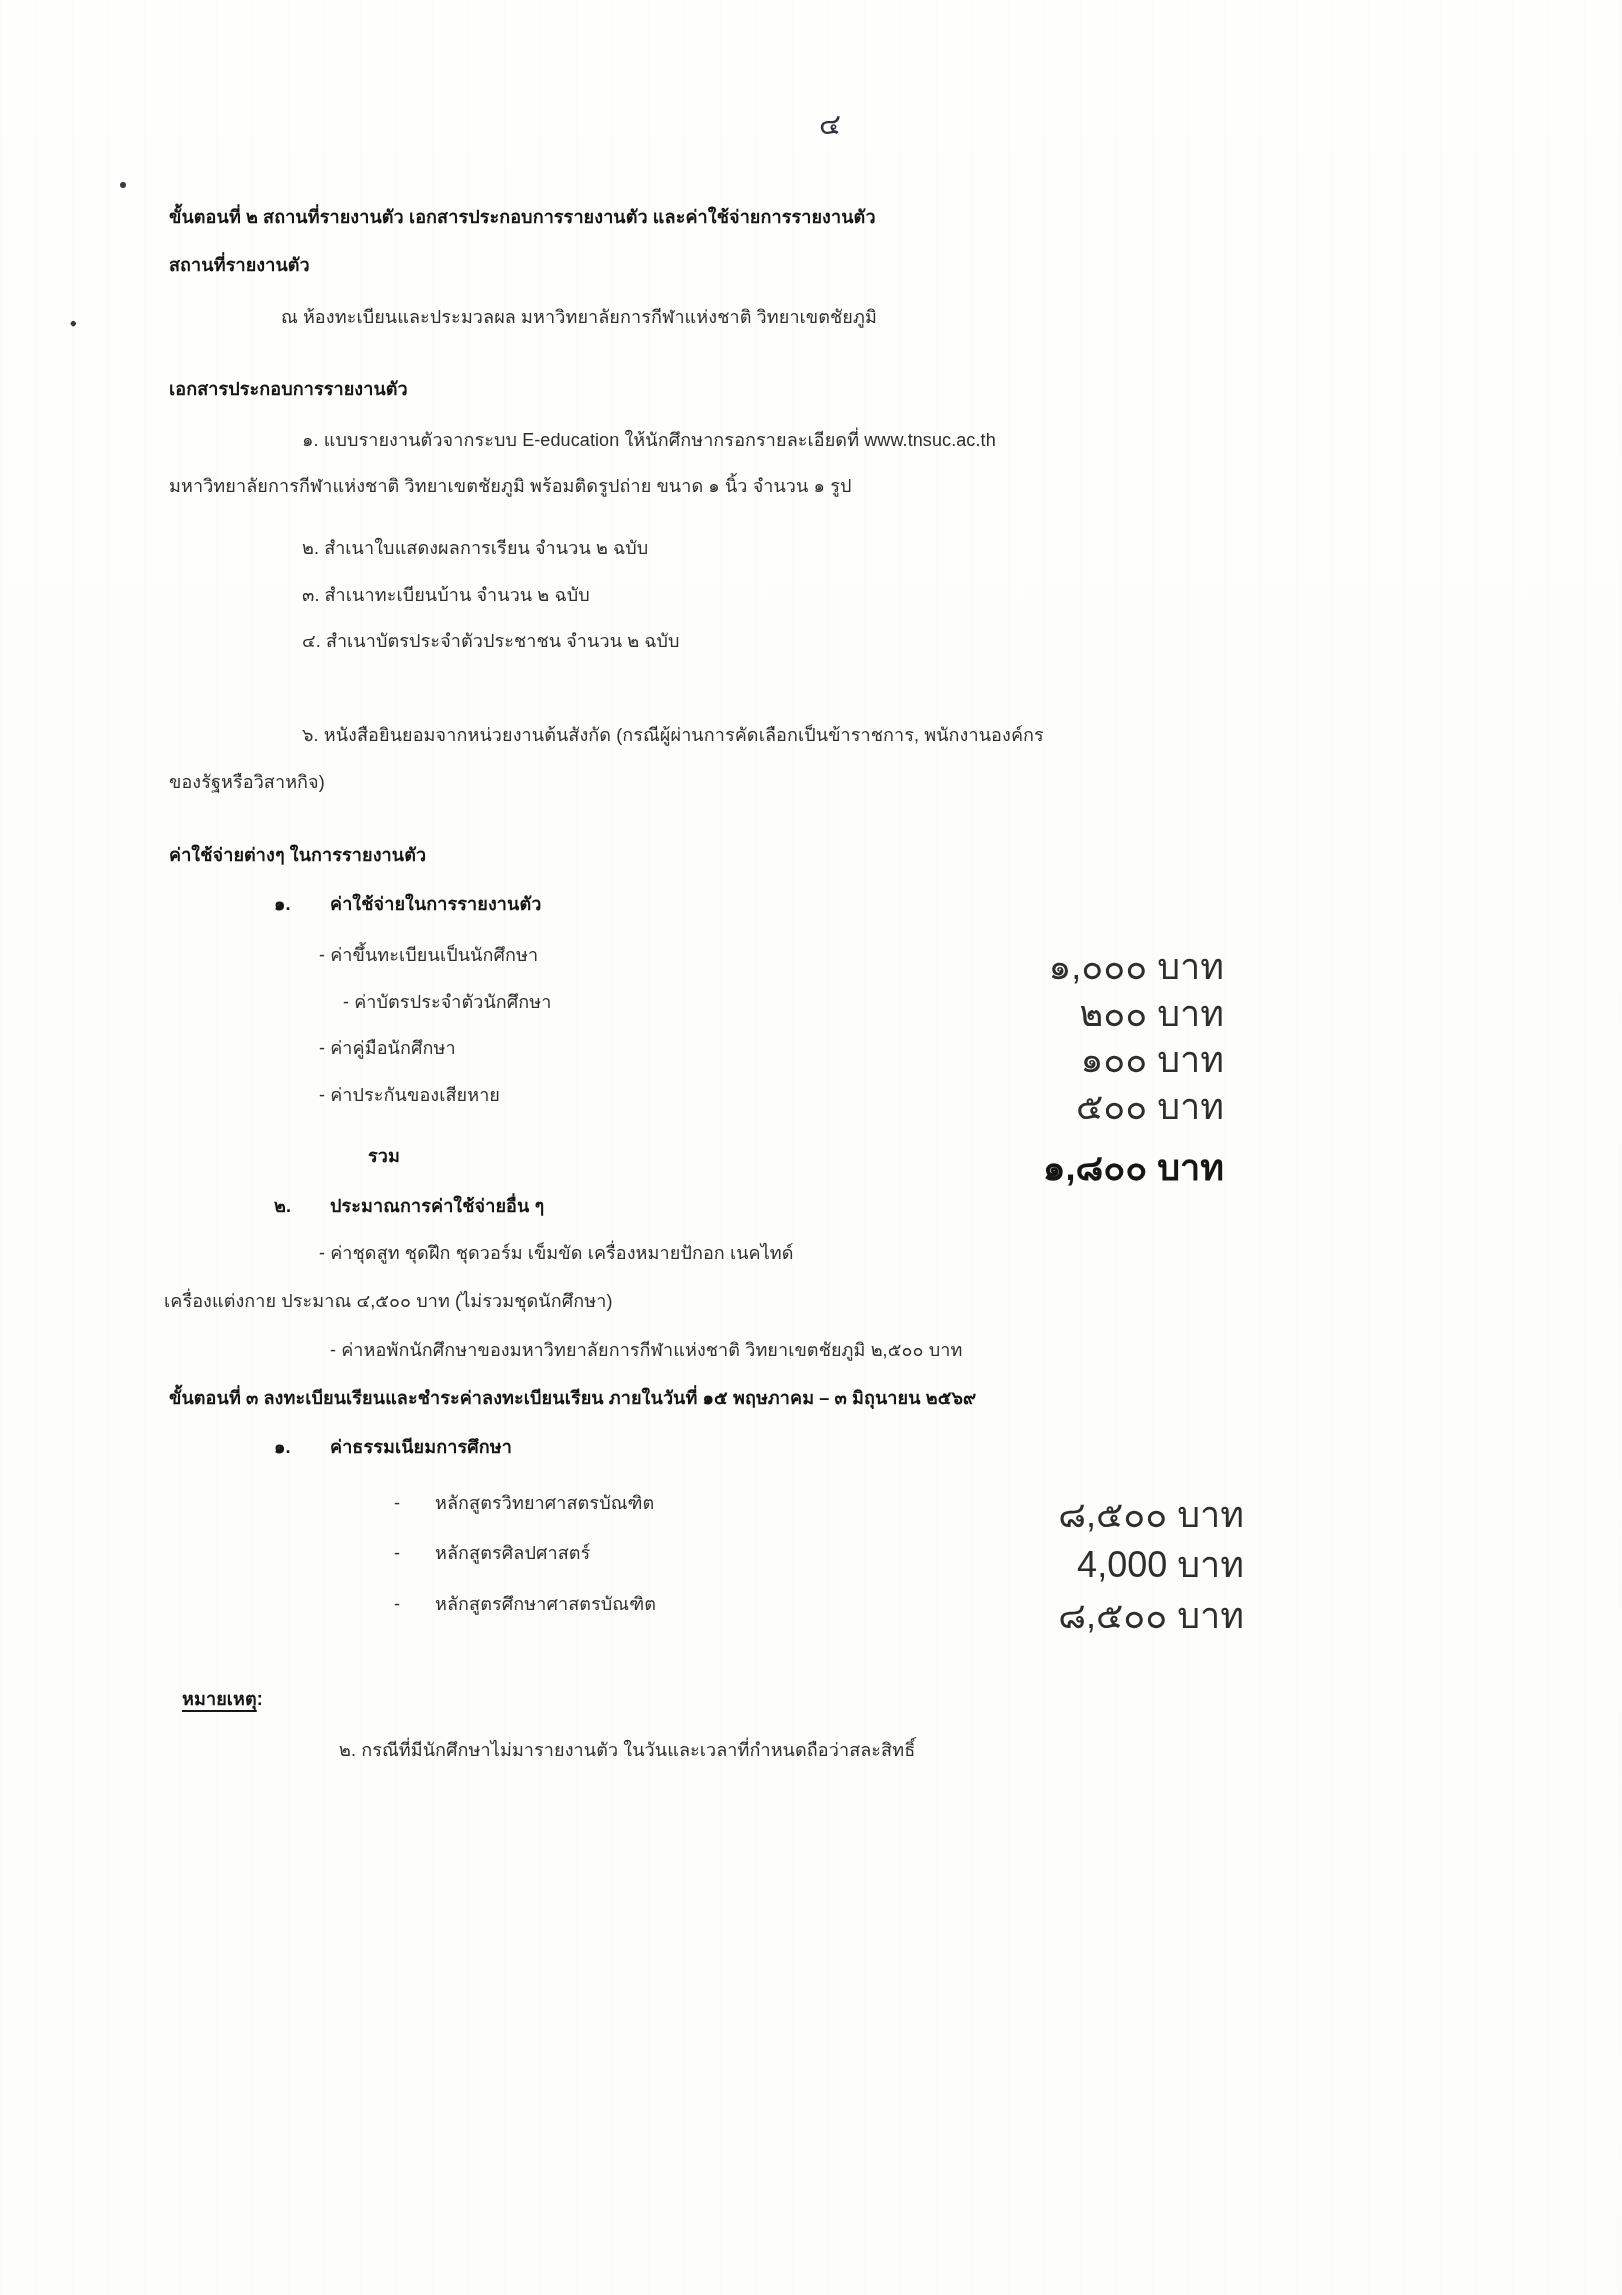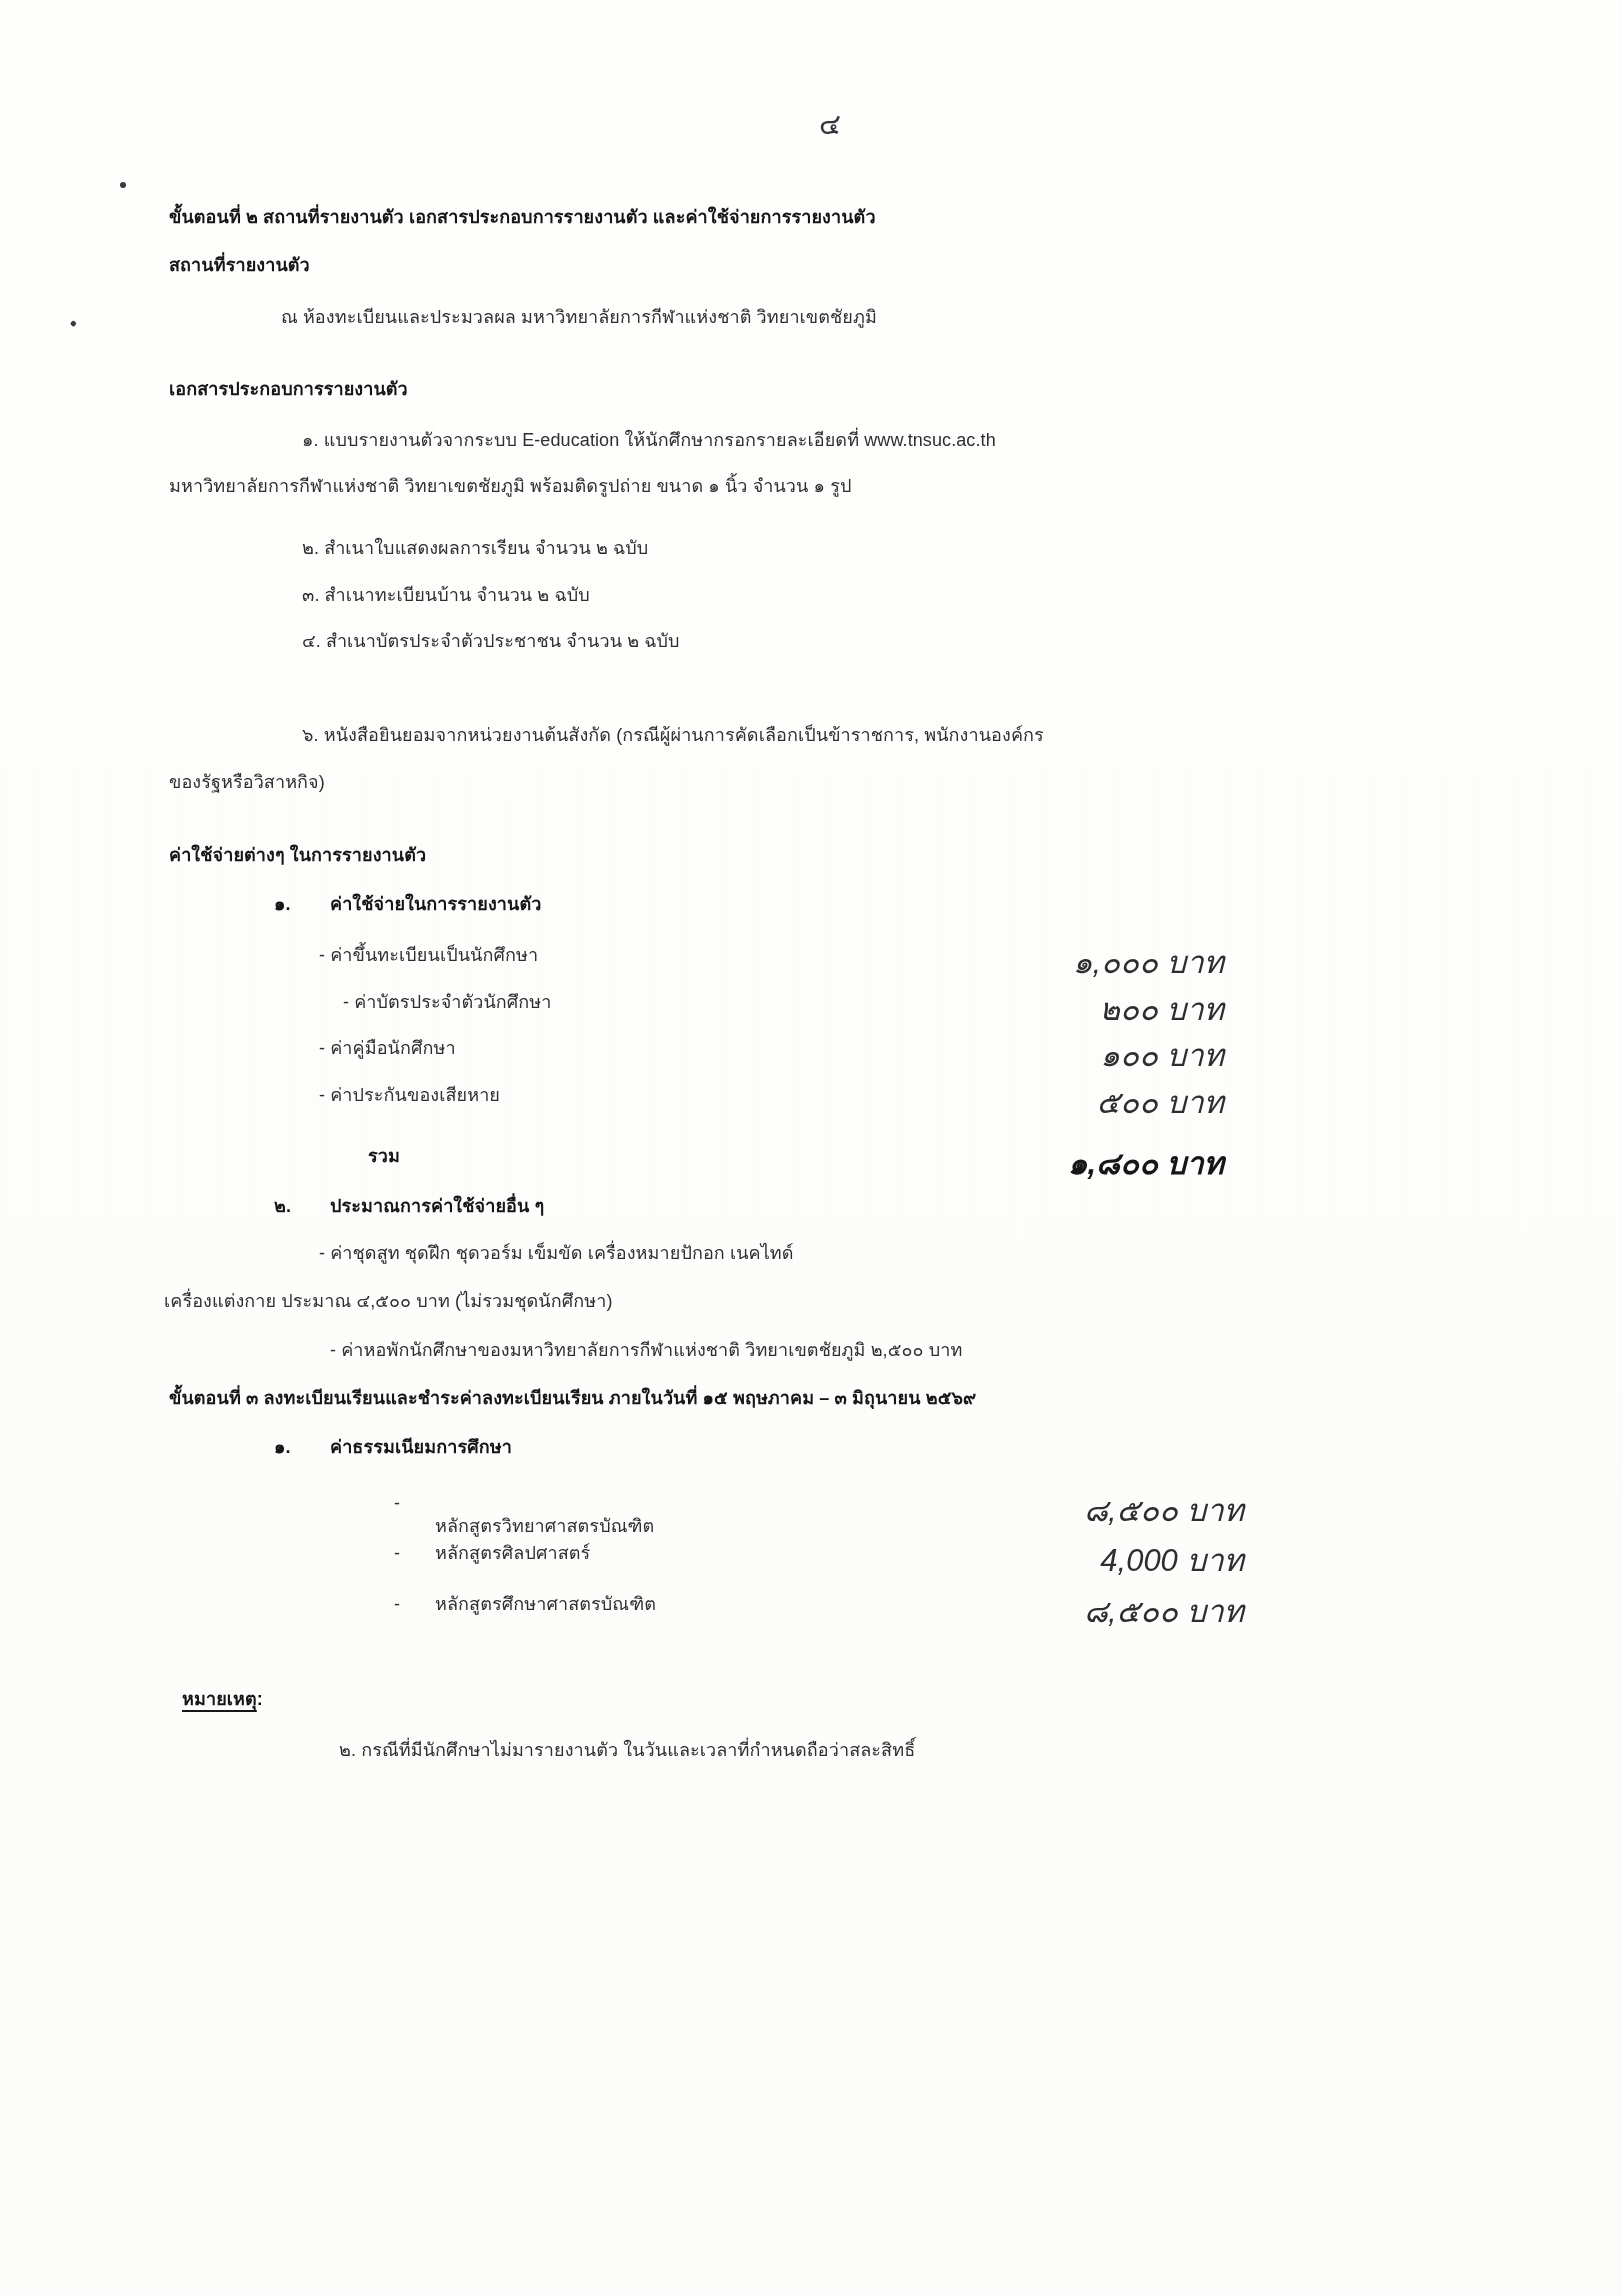--- a/index.html
+++ b/index.html
@@ -21,24 +21,23 @@
     position:absolute;
     white-space:nowrap;
     font-size:18px;
     line-height:1.25;
     letter-spacing:0.1px;
   }
   .b { font-weight:700; color:#161616; }
   .amount {
     position:absolute;
     white-space:nowrap;
-    font-size:31px;
+    font-size:36px;
     line-height:1.25;
     text-align:right;
-    font-style:italic;
   }
   .u { text-decoration:underline; text-underline-offset:4.6px; text-decoration-thickness:2px; }
   .speck {
     position:absolute;
     background:#3a3a42;
     border-radius:50%;
   }
   .pagenum { font-size:29px; color:#33333b; }
 </style>
 </head>
@@ -84,21 +83,21 @@
   <div class="line b" style="left:330px; top:1195px;">ประมาณการค่าใช้จ่ายอื่น ๆ</div>
   <div class="line" style="left:319px; top:1242px;text-align:center;">- ค่าชุดสูท ชุดฝึก ชุดวอร์ม เข็มขัด เครื่องหมายปักอก เนคไทด์</div>
   <div class="line" style="left:164px; top:1290px;">เครื่องแต่งกาย ประมาณ ๔,๕๐๐ บาท (ไม่รวมชุดนักศึกษา)</div>
   <div class="line" style="left:330px; top:1339px;">- ค่าหอพักนักศึกษาของมหาวิทยาลัยการกีฬาแห่งชาติ วิทยาเขตชัยภูมิ ๒,๕๐๐ บาท</div>
 
   <div class="line b" style="left:169px; top:1387px;">ขั้นตอนที่ ๓ ลงทะเบียนเรียนและชำระค่าลงทะเบียนเรียน ภายในวันที่ ๑๕ พฤษภาคม – ๓ มิถุนายน ๒๕๖๙</div>
   <div class="line b" style="left:274px; top:1436px;">๑.</div>
   <div class="line b" style="left:330px; top:1436px;">ค่าธรรมเนียมการศึกษา</div>
 
   <div class="line" style="left:394px; top:1492px;">-</div>
-  <div class="line" style="left:435px; top:1492px;margin-top:23px;">หลักสูตรวิทยาศาสตรบัณฑิต</div>
+  <div class="line" style="left:435px; top:1492px;">หลักสูตรวิทยาศาสตรบัณฑิต</div>
   <div class="amount" style="left:1001px; top:1492px; width:243px;">๘,๕๐๐ บาท</div>
   <div class="line" style="left:394px; top:1542px;">-</div>
   <div class="line" style="left:435px; top:1542px;">หลักสูตรศิลปศาสตร์</div>
   <div class="amount" style="left:1001px; top:1542px; width:243px;">4,000 บาท</div>
   <div class="line" style="left:394px; top:1593px;">-</div>
   <div class="line" style="left:435px; top:1593px;">หลักสูตรศึกษาศาสตรบัณฑิต</div>
   <div class="amount" style="left:1001px; top:1593px; width:243px;">๘,๕๐๐ บาท</div>
 
   <div class="line" style="left:182px; top:1688px;"><span class="b u">หมายเหตุ</span><span class="b">:</span></div>
   <div class="line" style="left:339px; top:1739px;">๒. กรณีที่มีนักศึกษาไม่มารายงานตัว ในวันและเวลาที่กำหนดถือว่าสละสิทธิ์</div>

